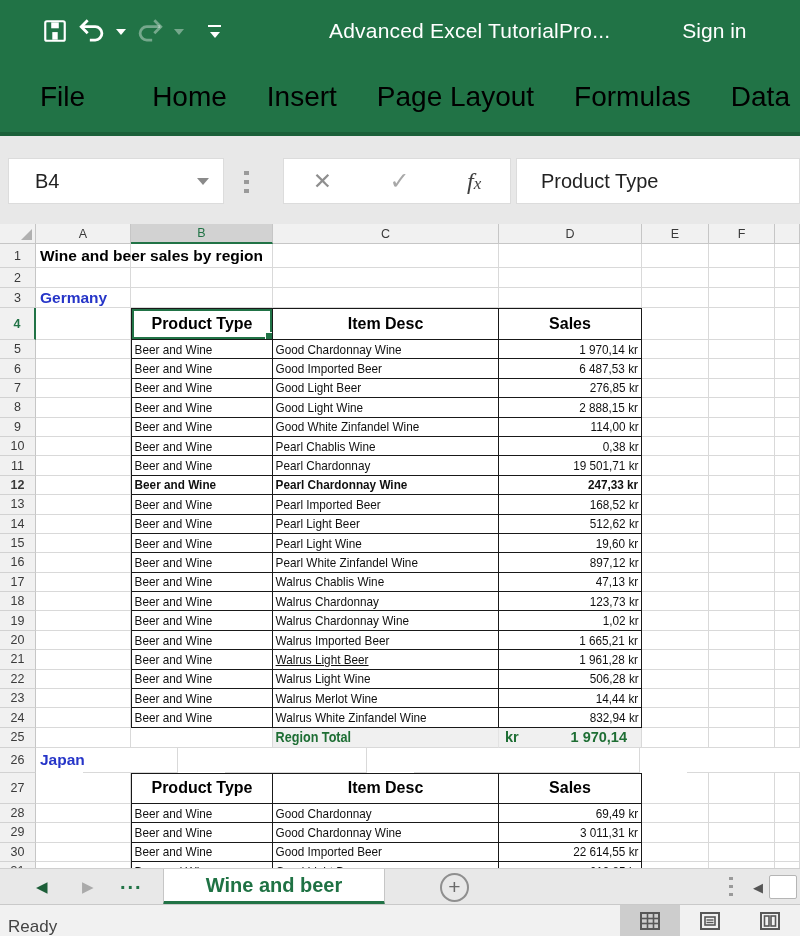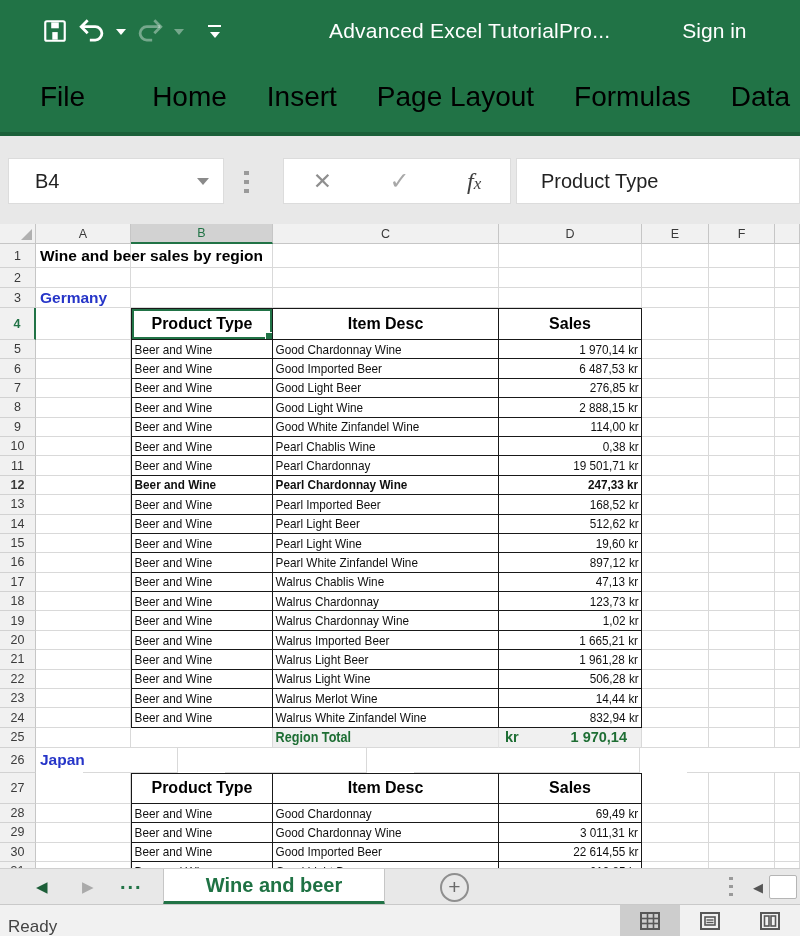--- a/index.html
+++ b/index.html
@@ -472,21 +472,21 @@
         <div class="gcell" style="width: 67px; flex: 0 0 auto;"></div>
         <div class="gcell" style="width: 66px; flex: 0 0 auto;"></div>
         <div class="gcell" style="width: 25px; flex: 0 0 auto;"></div>
       </div>
       <div class="grow" style="height: 19.4px;">
         <div class="gut">21</div>
         <div class="gcell" style="width: 95px; flex: 0 0 auto;"></div>
         <div class="tcell first" style="width: 142px; flex: 0 0 auto;">
           <span class="cl">Beer and Wine</span>
         </div>
-        <div class="tcell" style="width: 226px; flex: 0 0 auto;">
+        <div class="tcell" style="width: 226px; flex: 0 0 auto; text-decoration: underline;">
           <span class="cl">Walrus Light Beer</span>
         </div>
         <div class="tcell right" style="width: 143px; flex: 0 0 auto;">
           <span class="cr">1 961,28 kr</span>
         </div>
         <div class="gcell" style="width: 67px; flex: 0 0 auto;"></div>
         <div class="gcell" style="width: 66px; flex: 0 0 auto;"></div>
         <div class="gcell" style="width: 25px; flex: 0 0 auto;"></div>
       </div>
       <div class="grow" style="height: 19.4px;">

